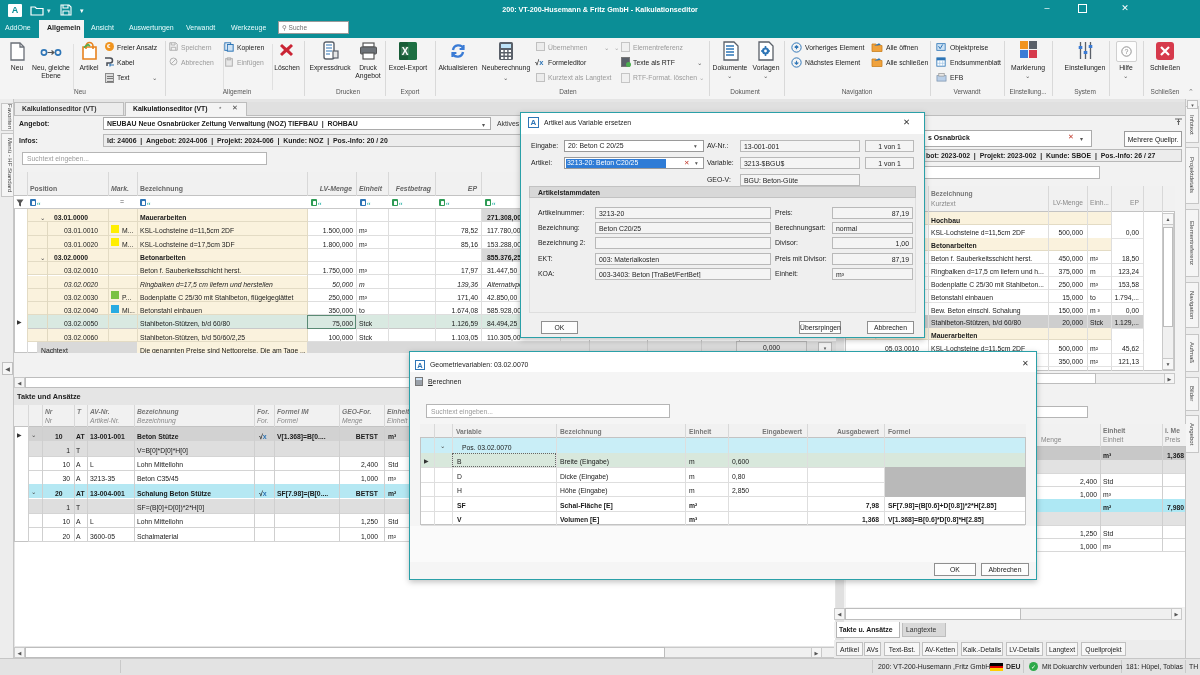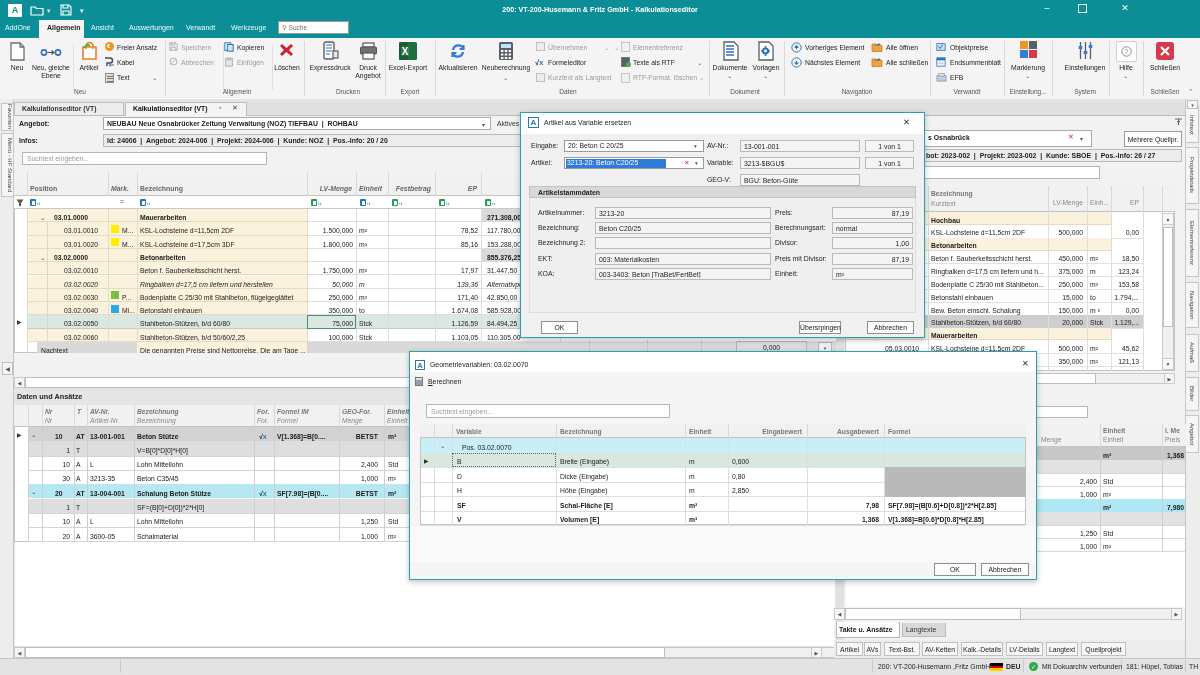--- a/index.html
+++ b/index.html
@@ -537,21 +537,21 @@
 <div class="a" style="left:14px;top:353px;width:822px;height:24px;background:#f2f2f2"></div>
 <div class="a" style="left:589px;top:340px;width:1px;height:13px;background:#c6c6c6"></div>
 <div class="a" style="left:647px;top:340px;width:1px;height:13px;background:#c6c6c6"></div>
 <div class="a" style="left:701px;top:340px;width:1px;height:13px;background:#c6c6c6"></div>
 <div class="a" style="left:739px;top:340px;width:1px;height:13px;background:#c6c6c6"></div>
 <div class="a c" style="left:736px;top:341px;width:71px;height:13px;background:#dcdcdc;border:1px solid #b5b5b5;font-size:6.8px;line-height:12px">0,000</div>
 <div class="a" style="left:818px;top:342px;width:14px;height:12px;background:#f0f0f0;border:1px solid #b5b5b5;text-align:center;font-size:5px;color:#555;line-height:11px">▾</div>
 <div class="a" style="left:14px;top:377px;width:822px;height:11px;background:#f0f0f0;border:1px solid #c9c9c9"></div>
 <div class="a" style="left:14px;top:377px;width:11px;height:11px;background:#f5f5f5;border:1px solid #c9c9c9;font-size:5px;color:#555;text-align:center;line-height:10px">◀</div>
 <div class="a" style="left:25px;top:377px;width:700px;height:11px;background:#fff;border:1px solid #bdbdbd"></div>
-<div class="a b" style="left:17px;top:392px;font-size:7.3px;color:#222">Daten und Ansätze</div>
+<div class="a b" style="left:17px;top:392px;font-size:7.3px;color:#222">Takte und Ansätze</div>
 <div class="a" style="left:14px;top:405px;width:822px;height:137px;background:#fff;border:1px solid #c3c3c3"></div>
 <div class="a" style="left:14px;top:405px;width:822px;height:22px;background:#f1f1f1;border-bottom:1px solid #c3c3c3"></div>
 <div class="a" style="left:28px;top:405px;width:1px;height:137px;background:#d8d8d8"></div>
 <div class="a" style="left:42px;top:405px;width:1px;height:137px;background:#d8d8d8"></div>
 <div class="a" style="left:74px;top:405px;width:1px;height:137px;background:#d8d8d8"></div>
 <div class="a" style="left:87px;top:405px;width:1px;height:137px;background:#d8d8d8"></div>
 <div class="a" style="left:134px;top:405px;width:1px;height:137px;background:#d8d8d8"></div>
 <div class="a" style="left:254px;top:405px;width:1px;height:137px;background:#d8d8d8"></div>
 <div class="a" style="left:274px;top:405px;width:1px;height:137px;background:#d8d8d8"></div>
 <div class="a" style="left:339px;top:405px;width:1px;height:137px;background:#d8d8d8"></div>

